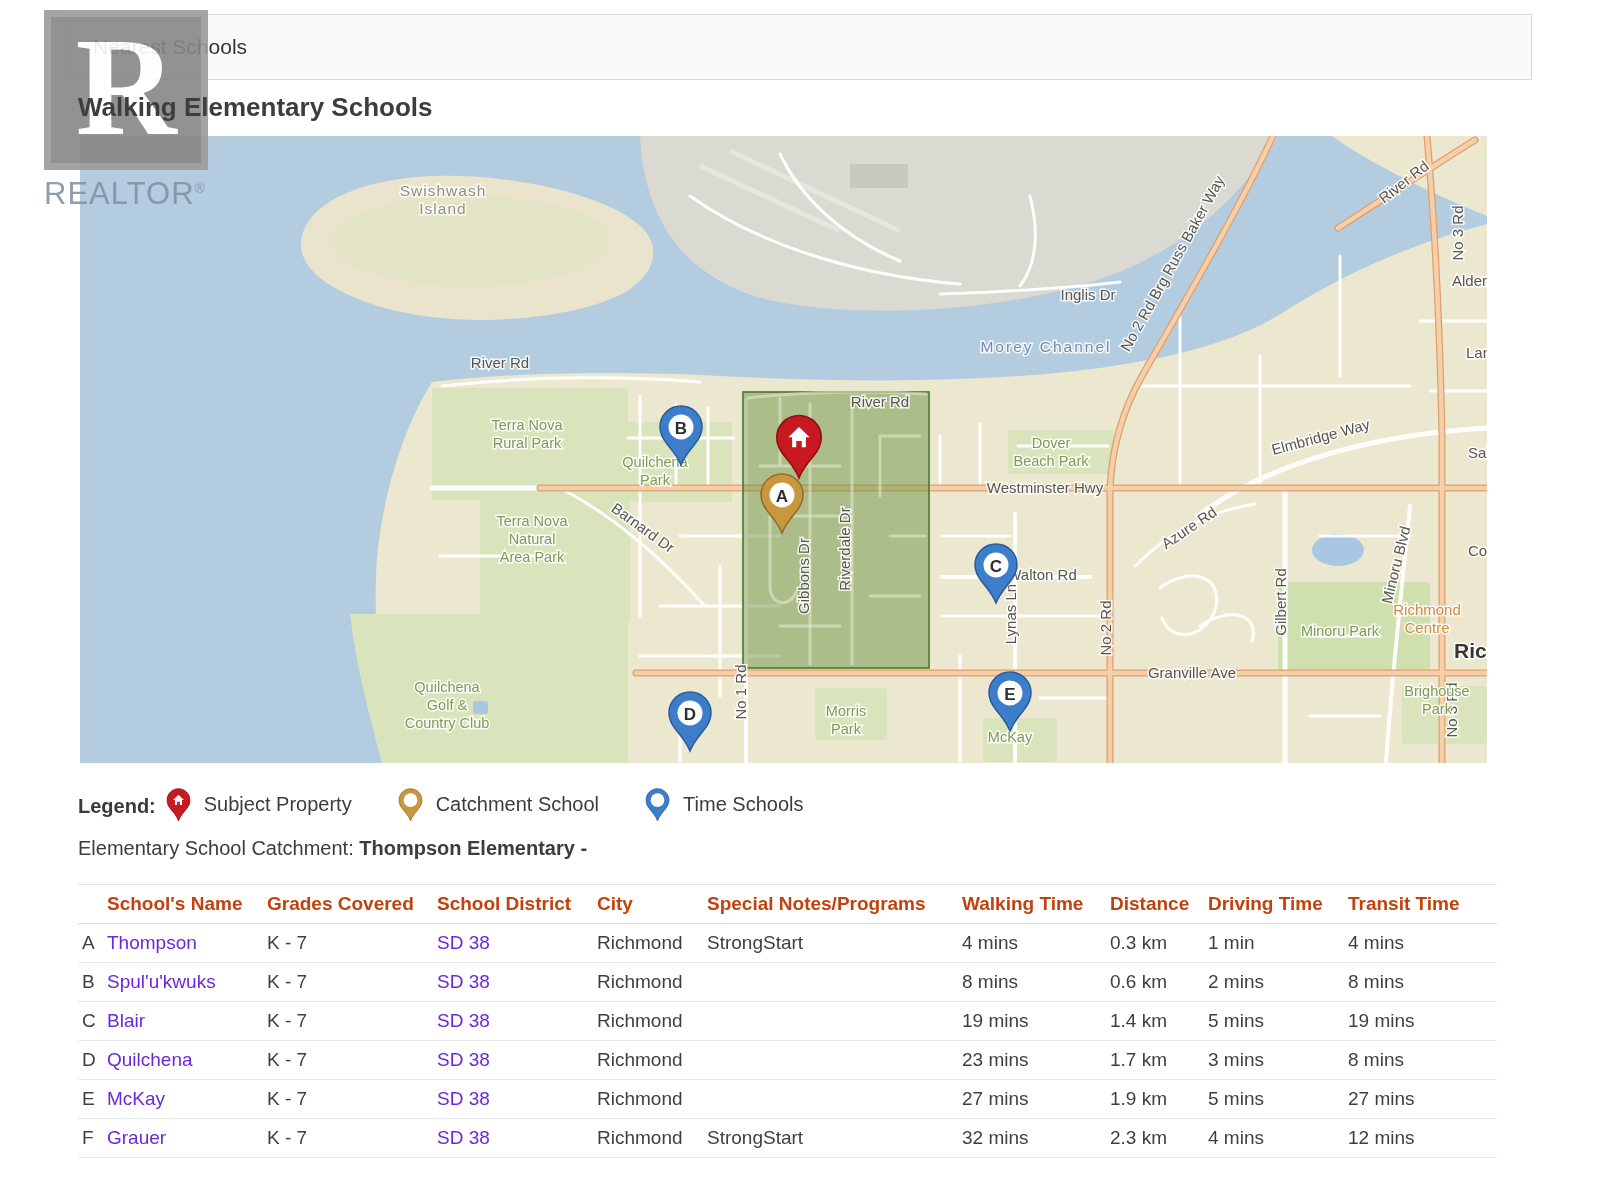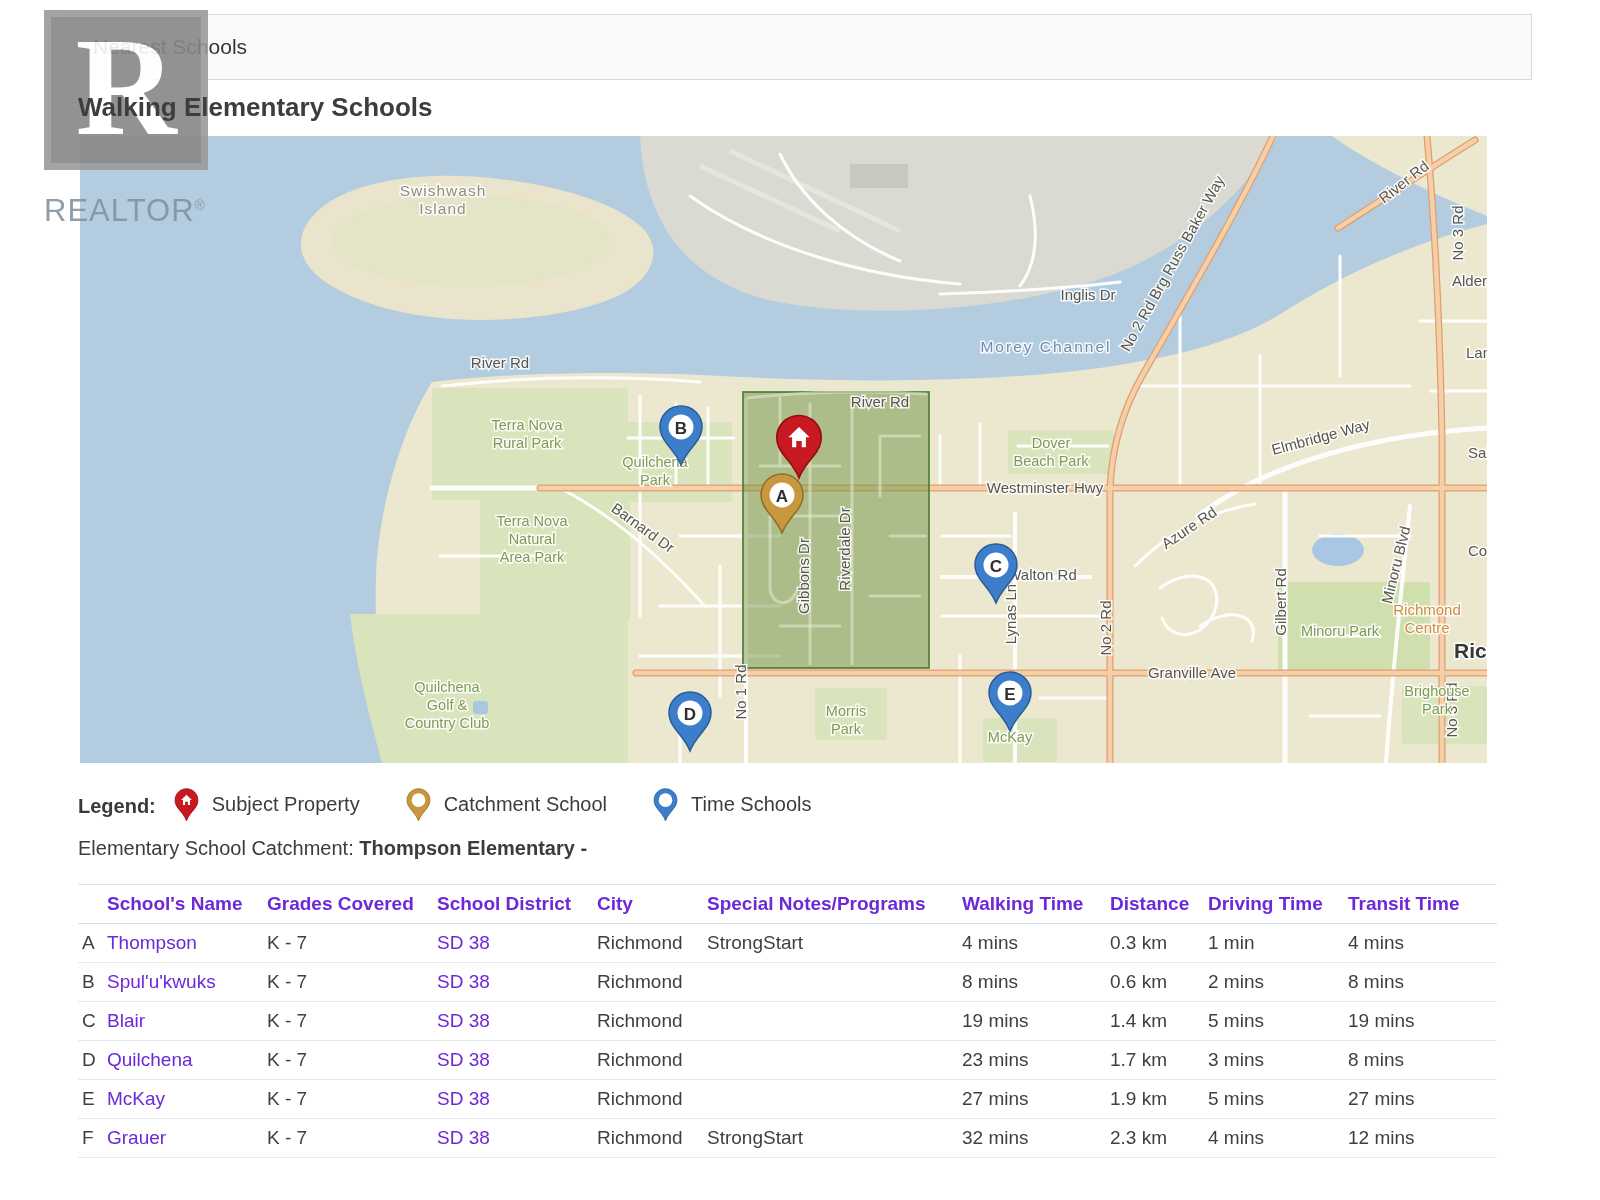--- a/index.html
+++ b/index.html
@@ -17,21 +17,21 @@
   .page-title{
     position:absolute;left:78px;top:92px;font-size:26px;font-weight:bold;color:#3d3d3d;z-index:6;
   }
   
   .watermark{position:absolute;left:44px;top:10px;z-index:5;opacity:0.9;}
   .wm-box{
     width:164px;height:160px;background:#878787;border:7px solid #9b9b9b;box-sizing:border-box;
     display:flex;align-items:center;justify-content:center;
   }
   .wm-r{font-family:"Liberation Serif",serif;font-weight:bold;font-size:140px;color:#ffffff;line-height:1;margin-top:-6px;}
-  .wm-text{margin-top:23px;font-size:31px;color:#8294a4;letter-spacing:1px;}
+  .wm-text{margin-top:6px;font-size:31px;color:#8294a4;letter-spacing:1px;}
   .wm-text sup{font-size:14px;}
   
   .map-wrap{
     position:absolute;left:80px;top:136px;width:1407px;height:627px;
     background:#b4cce0;overflow:hidden;z-index:0;
   }
   .map-wrap svg{display:block;}
   .attribution{
     position:absolute;right:0;bottom:0;background:rgba(255,255,255,0.8);
     font-size:16px;color:#333;padding:3px 10px 5px 12px;white-space:nowrap;z-index:3;
@@ -44,36 +44,36 @@
   .lbl-water{fill:#6f8dac;font-size:15.5px;letter-spacing:2px;}
   .lbl-park{fill:#7d9b55;font-size:14.5px;}
   .lbl-island{fill:#8d917b;font-size:15.5px;letter-spacing:1px;}
   .lbl-poi{fill:#d18c3f;font-size:15px;}
   .lbl-city{fill:#363636;font-size:21px;font-weight:bold;}
   .pin-letter{font-size:17px;font-weight:600;fill:#2f2f2f;}
   
   .legend-row{
     position:absolute;left:78px;top:785px;height:42px;display:flex;align-items:center;z-index:1;
   }
-  .legend-title{font-weight:bold;font-size:20px;color:#3a3a3a;margin-right:18px;}
+  .legend-title{font-weight:bold;font-size:20px;color:#3a3a3a;margin-right:10px;}
   .legend-item{display:inline-flex;align-items:center;margin-right:46px;}
   .legend-item svg{margin-right:13px;}
   .legend-label{font-size:20px;color:#3c3c3c;}
   
   .catchment-line{position:absolute;left:78px;top:837px;font-size:20px;color:#3c3c3c;z-index:1;}
   .catchment-line .bold{font-weight:bold;text-align:center;}
   
   .schools-table{
     position:absolute;left:78px;top:884px;width:1419px;border-collapse:collapse;
     font-size:19px;color:#3f3f3f;z-index:1;
   }
   .schools-table th,.schools-table td{
     text-align:left;padding:8px 4px 8px 0;font-weight:normal;white-space:nowrap;
   }
-  .schools-table thead th{font-weight:bold;color:#6d28d9;border-top:1px solid #e4e4e4;border-bottom:1px solid #dcdcdc;}
+  .schools-table thead th{font-weight:bold;color:#c2410c;border-top:1px solid #e4e4e4;border-bottom:1px solid #dcdcdc;}
   .schools-table tbody td{border-bottom:1px solid #e9e9e9;}
   .schools-table td.letter{padding-left:4px;}
   .schools-table a{color:#6d28d9;text-decoration:none;}
 </style>
 </head>
 <body>
 
 <div class="header-box">
   <span class="tab-label">Nearest Schools</span>
 </div>

